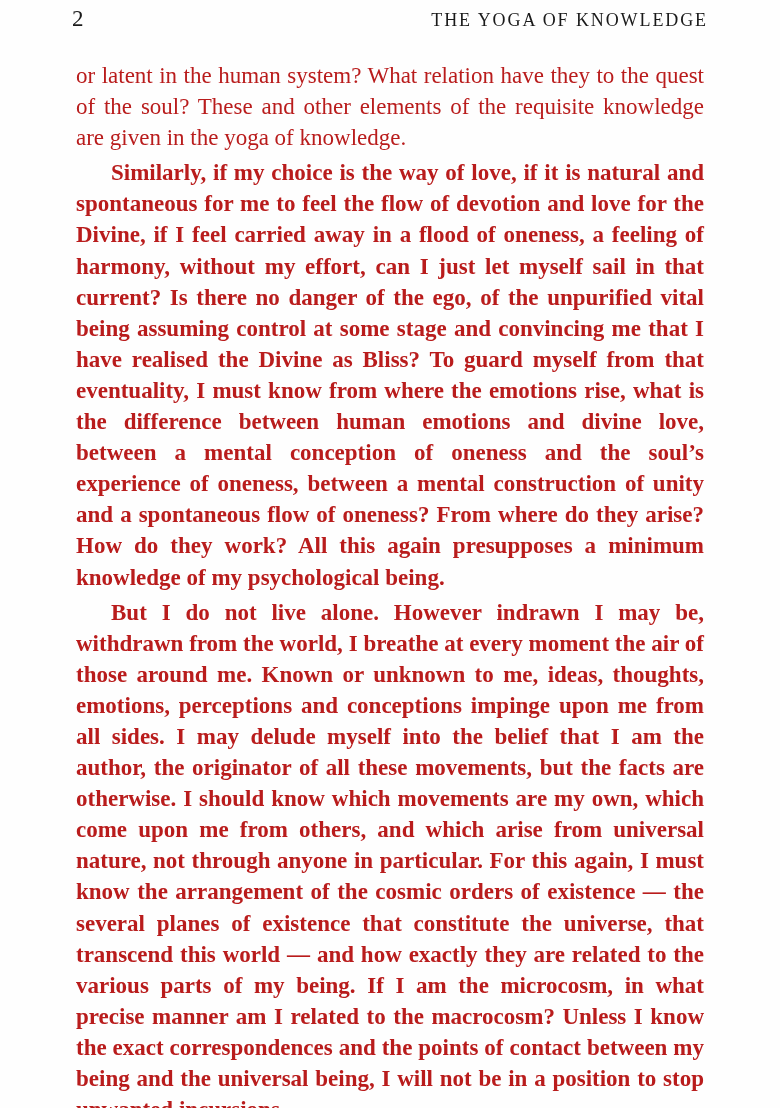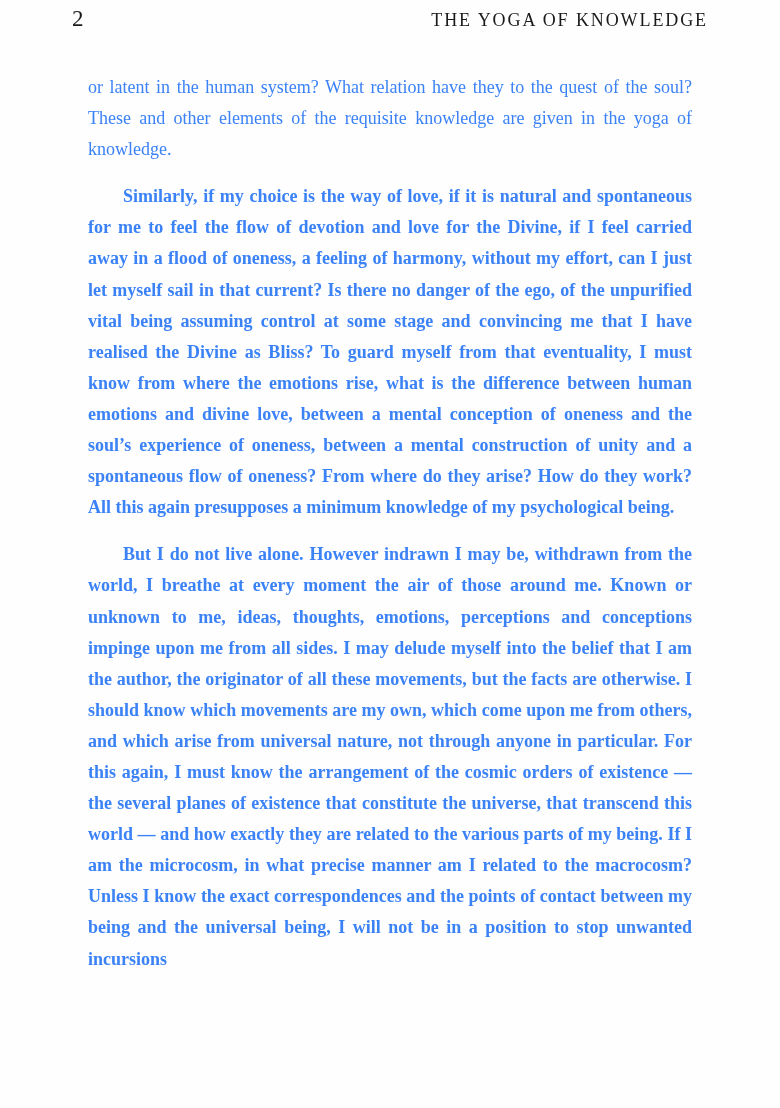--- a/index.html
+++ b/index.html
@@ -52,24 +52,24 @@
 
   
   .textblock {
     position: absolute;
     top: 56px;
     left: 72px;
     width: 636px;
   }
 
   .para {
-    margin: 16px;
-    font-size: 18px;
+    margin: 4px;
+    font-size: 23px;
     line-height: 31.1px;
-    color: #3b82f6;
+    color: #b91c1c;
     text-align: justify;
     text-justify: inter-word;
     -webkit-hyphens: none;
     hyphens: none;
     word-spacing: 0px;
   }
   .para + .para {
     margin-top: 0;
     font-weight: bold;
   }

